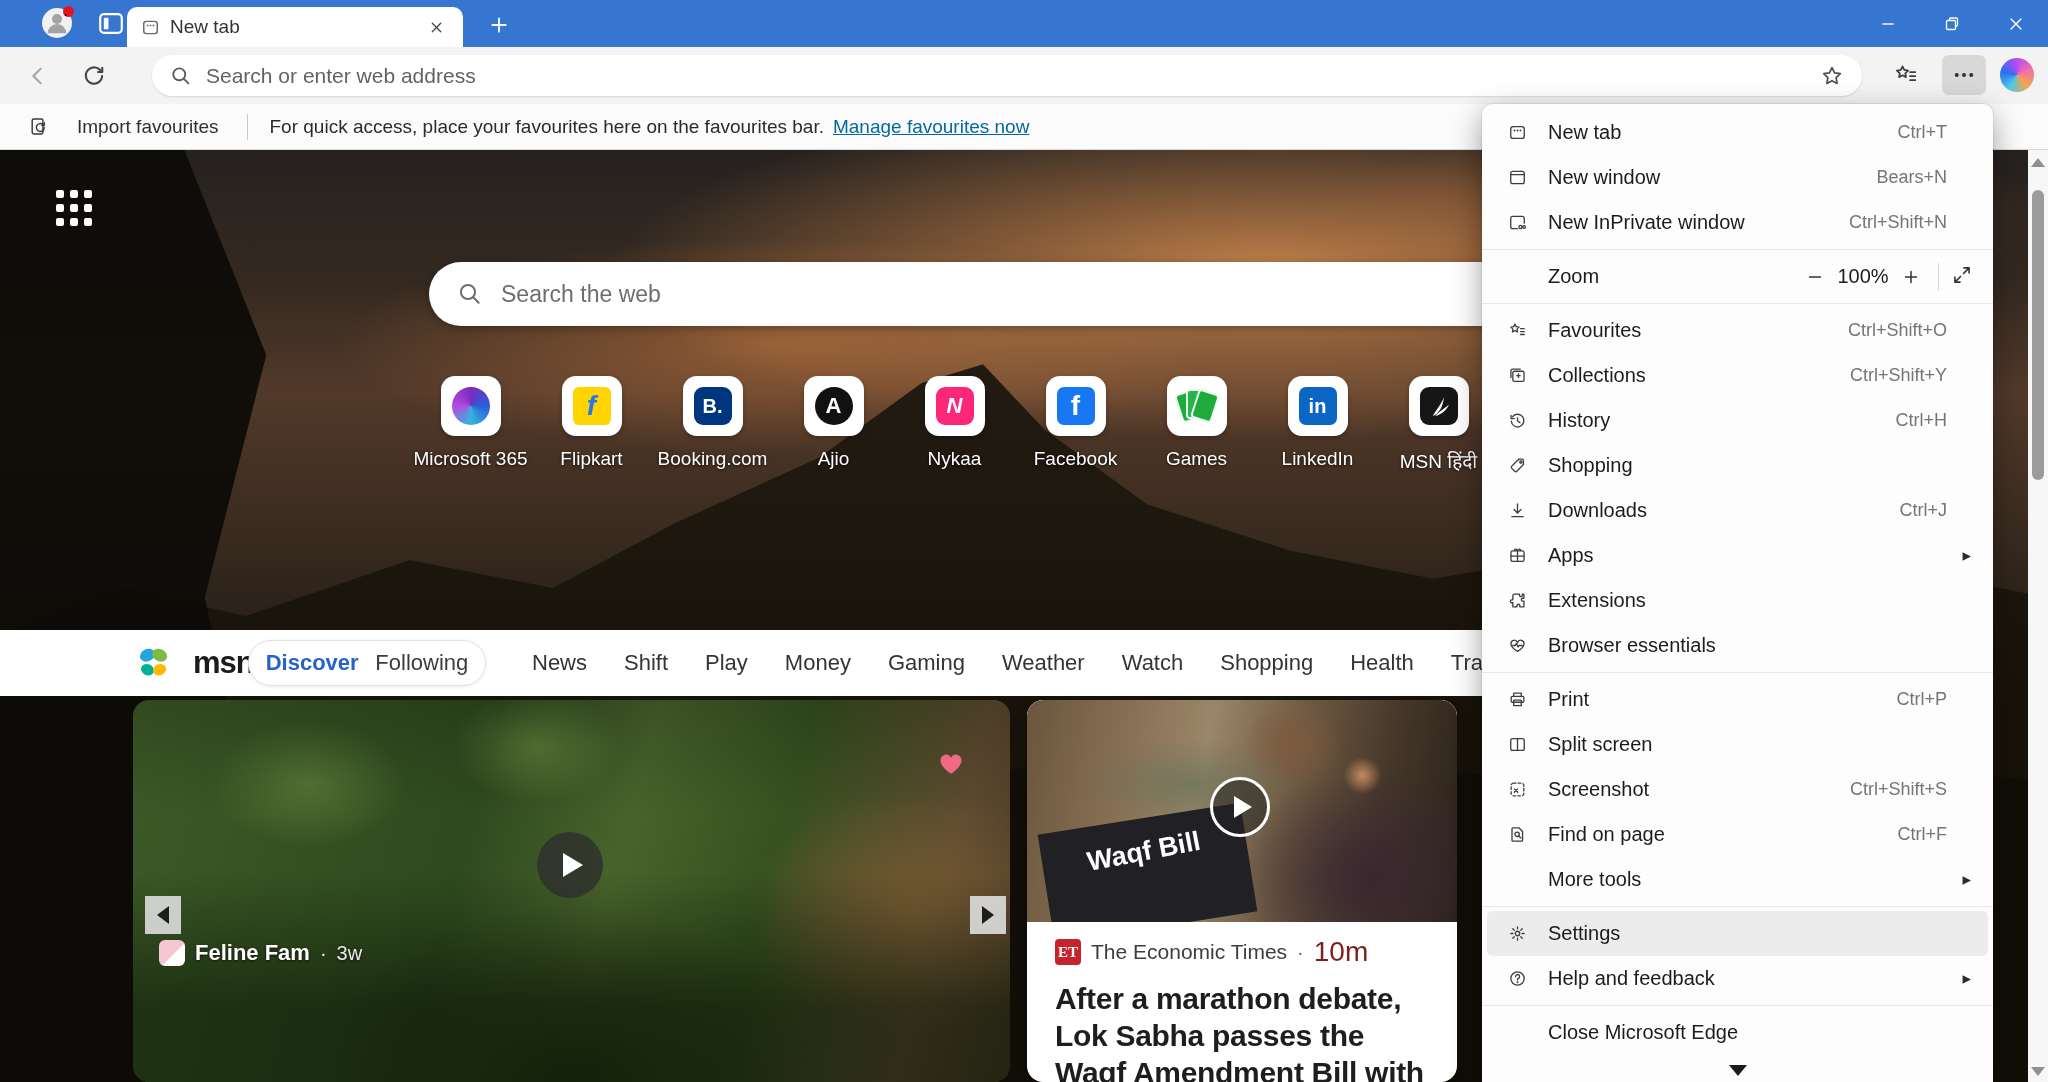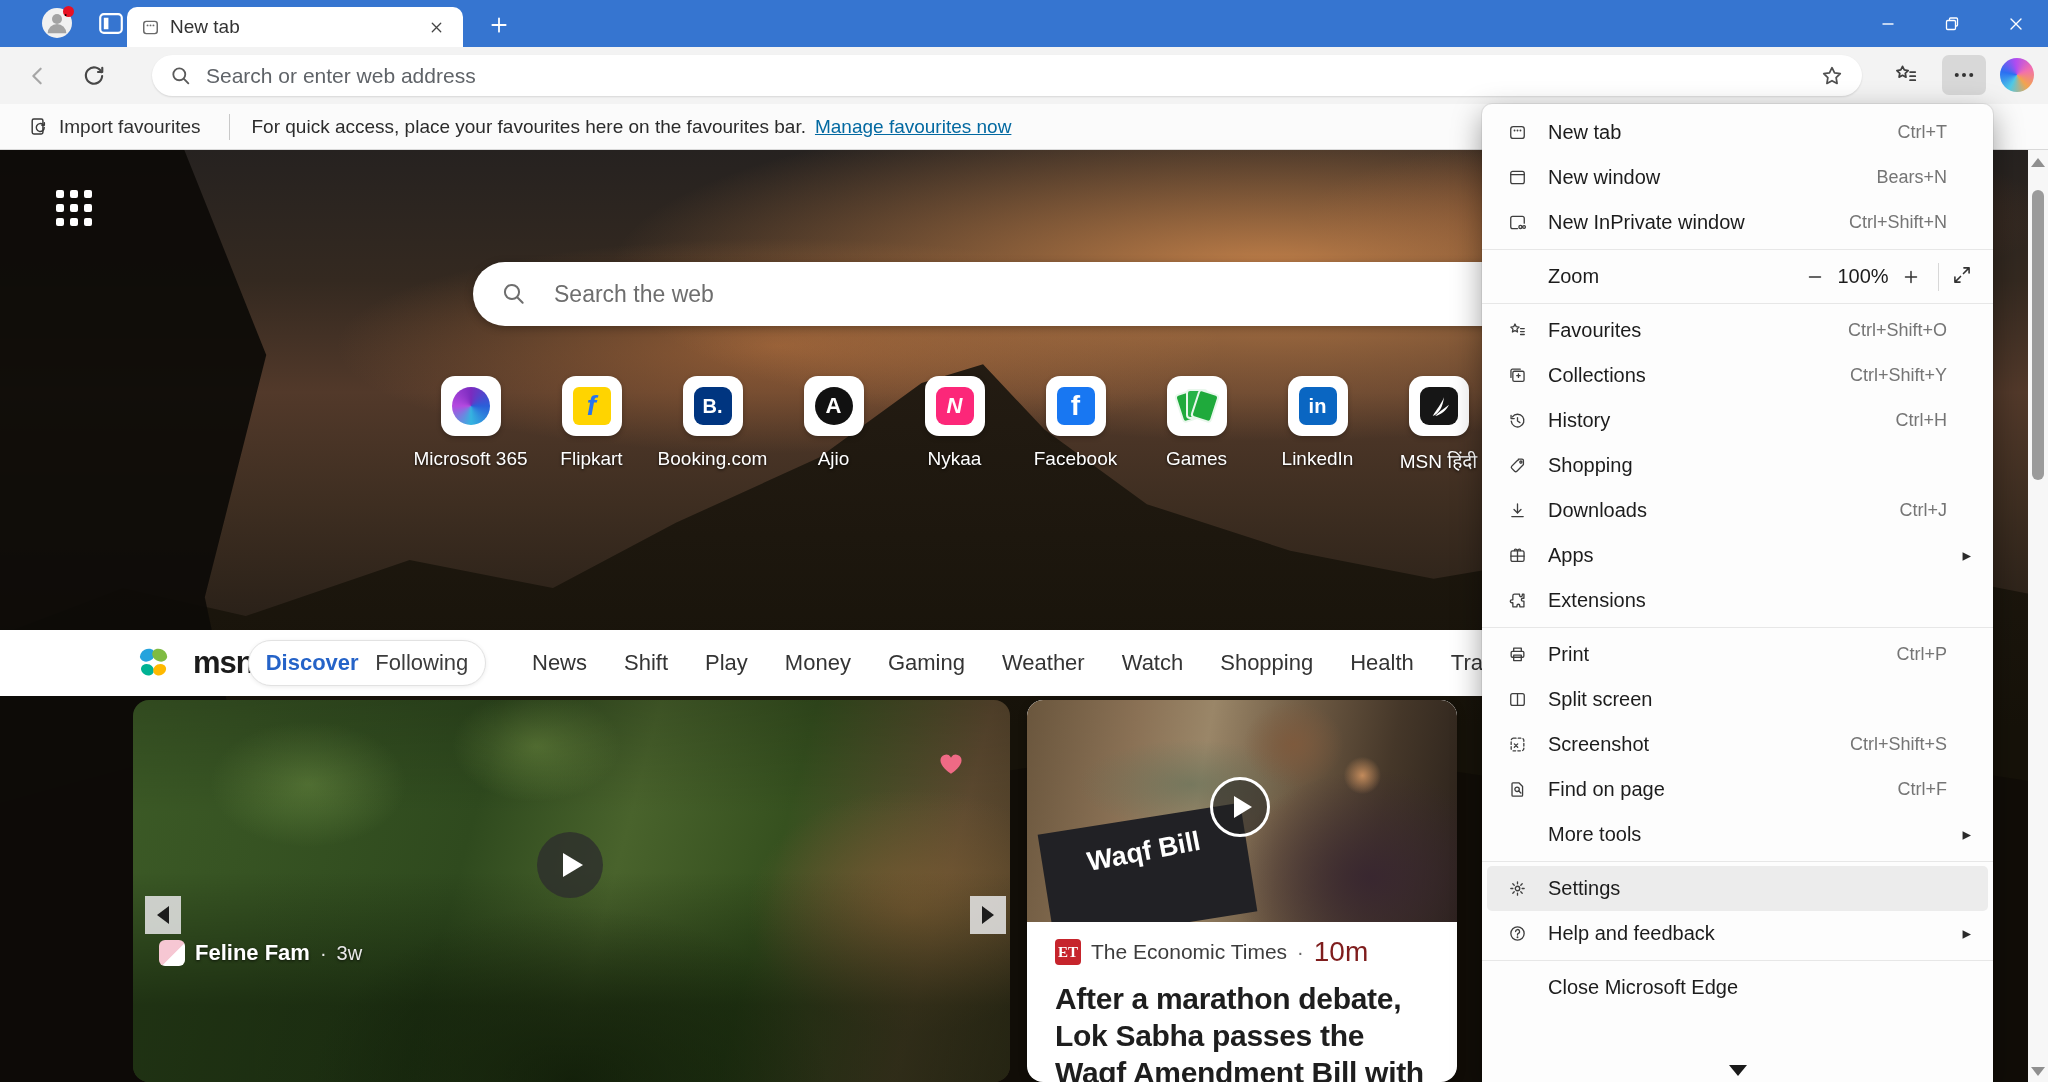--- a/index.html
+++ b/index.html
@@ -27,21 +27,21 @@
   .addressbar { position: absolute; left: 152px; top: 8px; width: 1710px; height: 41px; background: #fff; border-radius: 21px; box-shadow: 0 1px 2px rgba(0,0,0,.12); display: flex; align-items: center; padding: 0 18px; }
   .addressbar input { flex: 1; border: none; outline: none; background: transparent; font-family: "Liberation Sans", sans-serif; font-size: 21px; color: #333; margin-left: 14px; }
   .addressbar input::placeholder { color: #5f6368; }
   .tool-right { position: absolute; right: 14px; top: 8px; display: flex; align-items: center; gap: 14px; }
   .iconbtn { width: 44px; height: 40px; display: flex; align-items: center; justify-content: center; border-radius: 7px; cursor: pointer; }
   .iconbtn.activebg { background: #d8d8d8; }
   .copilot { width: 34px; height: 34px; border-radius: 50%; background: conic-gradient(from 210deg, #4ec9e6, #2b6ff2, #b04cf0, #f26fae, #f2a44e, #4ec9e6); cursor: pointer; }
 
   
   .favbar { position: absolute; left: 0; top: 104px; width: 2048px; height: 46px; background: #fbfbfb; border-bottom: 1px solid #d9d9d9; display: flex; align-items: center; }
-  .import-btn { display: flex; align-items: center; gap: 10px; margin-left: 28px; cursor: pointer; font-size: 19px; color: #303030; }
+  .import-btn { display: flex; align-items: center; gap: 28px; margin-left: 28px; cursor: pointer; font-size: 19px; color: #303030; }
   .favbar .vdiv { width: 1px; height: 26px; background: #c9c9c9; margin: 0 22px 0 28px; }
   .fav-msg { font-size: 19px; color: #2b2b2b; }
   .fav-link { font-size: 19px; color: #0369a1; text-decoration: underline; margin-left: 9px; cursor: pointer; }
 
   
   .content { position: absolute; left: 0; top: 150px; width: 2048px; height: 932px; overflow: hidden; }
   .scene { position: absolute; inset: 0; background:
       radial-gradient(46% 26% at 62% 13%, rgba(233,152,85,0.78), rgba(180,100,50,0) 70%),
       radial-gradient(30% 16% at 38% 21%, rgba(205,125,66,0.55), transparent 72%),
       radial-gradient(26% 13% at 82% 7%, rgba(146,78,44,0.55), transparent 70%),
@@ -49,21 +49,21 @@
   .mtn1 { position: absolute; inset: 0; background: linear-gradient(#2b2118, #161209 62%);
       clip-path: polygon(0 52%,6% 47%,12% 50%,20% 44%,27% 47%,33% 40%,40% 33%,45% 25%,48% 23%,51% 30%,56% 38%,63% 43%,70% 46%,78% 43%,86% 47%,93% 45%,100% 48%,100% 100%,0 100%); }
   .mtn2 { position: absolute; inset: 0; background: rgba(16,13,7,0.85);
       clip-path: polygon(0 70%,10% 64%,22% 68%,35% 62%,48% 67%,60% 63%,75% 68%,88% 64%,100% 68%,100% 100%,0 100%); }
   .cliff { position: absolute; inset: 0; background: rgba(13,11,8,0.93);
       clip-path: polygon(0 0,9% 0,13% 22%,10% 48%,15% 100%,0 100%); }
 
   .waffle { position: absolute; left: 56px; top: 40px; width: 42px; height: 42px; display: grid; grid-template-columns: repeat(3,8px); grid-template-rows: repeat(3,8px); gap: 6px; cursor: pointer; }
   .waffle span { background: #fff; border-radius: 2px; }
 
-  .websearch { position: absolute; left: 473px; top: 112px; width: 1155px; height: 64px; background: #fff; border-radius: 32px; box-shadow: 0 2px 8px rgba(0,0,0,.3); display: flex; align-items: center; padding: 0 28px; gap: 9px; }
+  .websearch { position: absolute; left: 429px; top: 112px; width: 1155px; height: 64px; background: #fff; border-radius: 32px; box-shadow: 0 2px 8px rgba(0,0,0,.3); display: flex; align-items: center; padding: 0 28px; }
   .websearch input { flex: 1; border: none; outline: none; background: transparent; font-family: "Liberation Sans", sans-serif; font-size: 23px; color: #333; margin-left: 18px; }
   .websearch input::placeholder { color: #6e6e6e; }
 
   
   .quicklinks { position: absolute; left: 410px; top: 226px; display: flex; }
   .ql { width: 121px; display: flex; flex-direction: column; align-items: center; cursor: pointer; }
   .ql .tile { width: 60px; height: 60px; background: #fff; border-radius: 14px; box-shadow: 0 2px 5px rgba(0,0,0,.25); display: flex; align-items: center; justify-content: center; }
   .ql .lbl { margin-top: 12px; font-size: 19px; color: #fff; text-shadow: 0 1px 3px rgba(0,0,0,.8); white-space: nowrap; }
   .logo-m365 { width: 38px; height: 38px; border-radius: 50%; background: conic-gradient(#7b2bbf, #2a5fd9, #35b4e0, #b44ae0, #7b2bbf); }
   .logo-txt { display: flex; align-items: center; justify-content: center; font-weight: bold; }
@@ -559,20 +559,30 @@
     </div>
     <div class="mi">
       <span class="mico">
           <svg width="19" height="19" viewBox="0 0 18 18">
             <path d="M7.1 3h3.8v1.1a1.35 1.35 0 0 0 2.7 0V3h1.5v3.9H14a1.35 1.35 0 0 0 0 2.7h1.1V15h-3.9v-1.1a1.35 1.35 0 0 0-2.7 0V15H4.6v-3.9H3.5a1.35 1.35 0 0 1 0-2.7h1.1V4.6A1.6 1.6 0 0 1 6.2 3z"></path>
           </svg>
         </span>
       <span class="mlabel">Extensions</span>
       <span class="msc"></span>
     </div>
+    <div class="mi">
+      <span class="mico">
+          <svg width="19" height="19" viewBox="0 0 18 18">
+            <path d="M9 14.6C5.9 12.8 2.8 10.4 2.8 7.2a3.1 3.1 0 0 1 6-1.2l.2.6.2-.6a3.1 3.1 0 0 1 6 1.2c0 3.2-3.1 5.6-6.2 7.4z"></path>
+            <path d="M4.6 9h2.2l1-1.9 1.7 3.2 1-1.3h3"></path>
+          </svg>
+        </span>
+      <span class="mlabel">Browser essentials</span>
+      <span class="msc"></span>
+    </div>
 
     <div class="mdiv"></div>
 
     <div class="mi">
       <span class="mico">
           <svg width="19" height="19" viewBox="0 0 18 18">
             <path d="M5.4 6V3h7.2v3"></path>
             <rect x="3" y="6" width="12" height="5.6" rx="1.2"></rect>
             <rect x="5.4" y="9.6" width="7.2" height="5.2"></rect>
           </svg>

